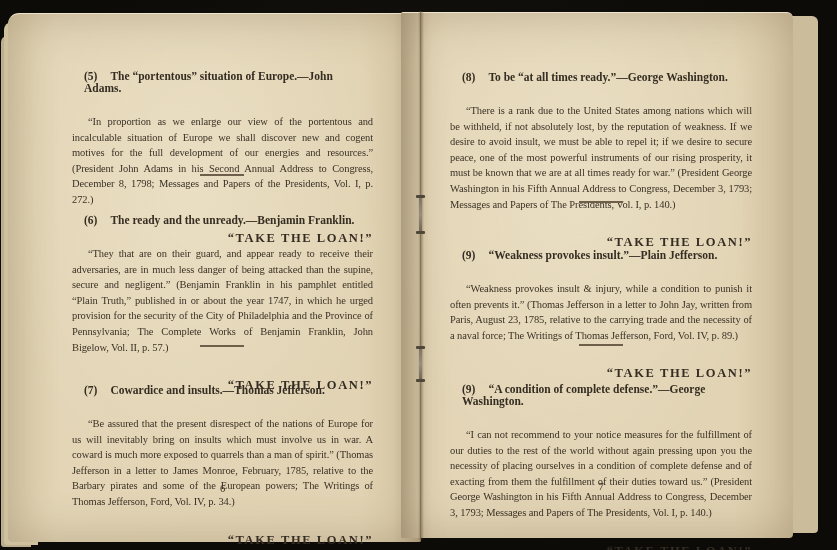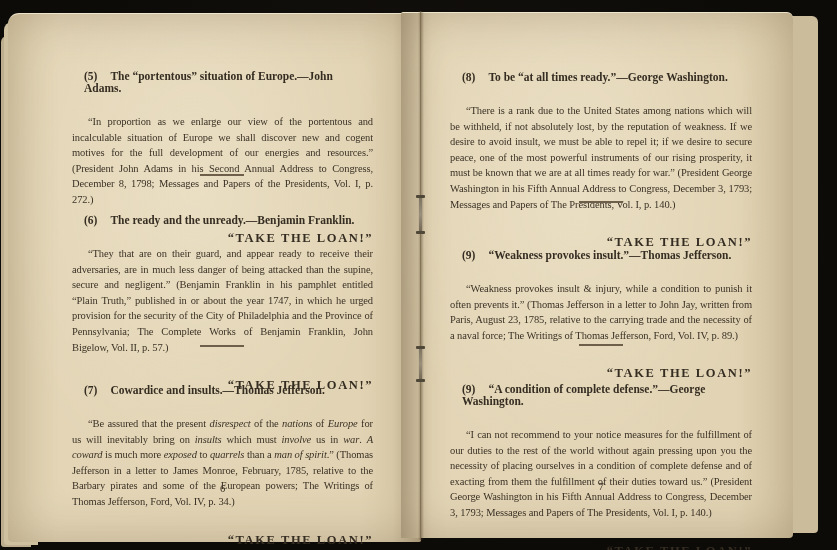--- a/index.html
+++ b/index.html
@@ -54,21 +54,21 @@
   .staple-end { position:absolute; left:-3px; width:9px; height:3px; background:#4f4738; border-radius:1px; }
   .staple-end.top { top:-1px; } .staple-end.bot { bottom:-1px; }
 
   .sec { position:absolute; }
   .sec-h { margin:12px; font-size:11.5px; font-weight:bold; color:#352d22; }
   .sec-num { margin-right:13px; }
   .sec-b {
     margin:20px 0 0; font-size:10.5px; line-height:15.6px;
     text-align:justify; text-indent:16px; letter-spacing:-0.1px; color:#3b3226;
   }
-  .sec-b .ital { font-style:italic; }
+  .sec-b .ital { }
   .slogan { margin-top:23px; text-align:right; font-weight:bold; font-size:12.5px; letter-spacing:1.6px; color:#352d22; }
 
   .divider { position:absolute; height:2px; width:44px; background:#6d5f49; }
   .pagenum { position:absolute; text-align:center; font-size:10.5px; color:#3b3226; }
 
   .col-l { left:64px; width:301px; }
   .col-r { left:49px; width:302px; }
 </style>
 </head>
 <body>
@@ -110,21 +110,21 @@
 
   <section class="sec col-r" style="top:46px">
     <h3 class="sec-h"><span class="sec-num">(8)</span><span>To be “at all times ready.”—George Washington.</span></h3>
     <p class="sec-b"><span>“There is a rank due to the United States among nations which will be withheld, if not absolutely lost, by the reputation of weakness.  If we desire to avoid insult, we must be able to repel it; if we desire to secure peace, one of the most powerful instruments of our rising prosperity, it must be known that we are at all times ready for war.”  (President George Washington in his Fifth Annual Address to Congress, December 3, 1793; Messages and Papers of The Presidents, Vol. I, p. 140.)</span></p>
     <div class="slogan">“TAKE THE LOAN!”</div>
   </section>
 
   <div class="divider" style="top:188px; left:178px"></div>
 
   <section class="sec col-r" style="top:224px">
-    <h3 class="sec-h"><span class="sec-num">(9)</span><span>“Weakness provokes insult.”—Thomas Jefferson.</span></h3>
+    <h3 class="sec-h"><span class="sec-num">(9)</span><span>“Weakness provokes insult.”—Plain Jefferson.</span></h3>
     <p class="sec-b"><span>“Weakness provokes insult &amp; injury, while a condition to punish it often prevents it.”  (Thomas Jefferson in a letter to John Jay, written from Paris, August 23, 1785, relative to the carrying trade and the necessity of a naval force; The Writings of Thomas Jefferson, Ford, Vol. IV, p. 89.)</span></p>
     <div class="slogan">“TAKE THE LOAN!”</div>
   </section>
 
   <div class="divider" style="top:331px; left:178px"></div>
 
   <section class="sec col-r" style="top:358px">
     <h3 class="sec-h"><span class="sec-num">(9)</span><span>“A condition of complete defense.”—George Washington.</span></h3>
     <p class="sec-b"><span>“I can not recommend to your notice measures for the fulfillment of our duties to the rest of the world without again pressing upon you the necessity of placing ourselves in a condition of complete defense and of exacting from them the fulfillment of their duties toward us.”  (President George Washington in his Fifth Annual Address to Congress, December 3, 1793; Messages and Papers of The Presidents, Vol. I, p. 140.)</span></p>
     <div class="slogan">“TAKE THE LOAN!”</div>

